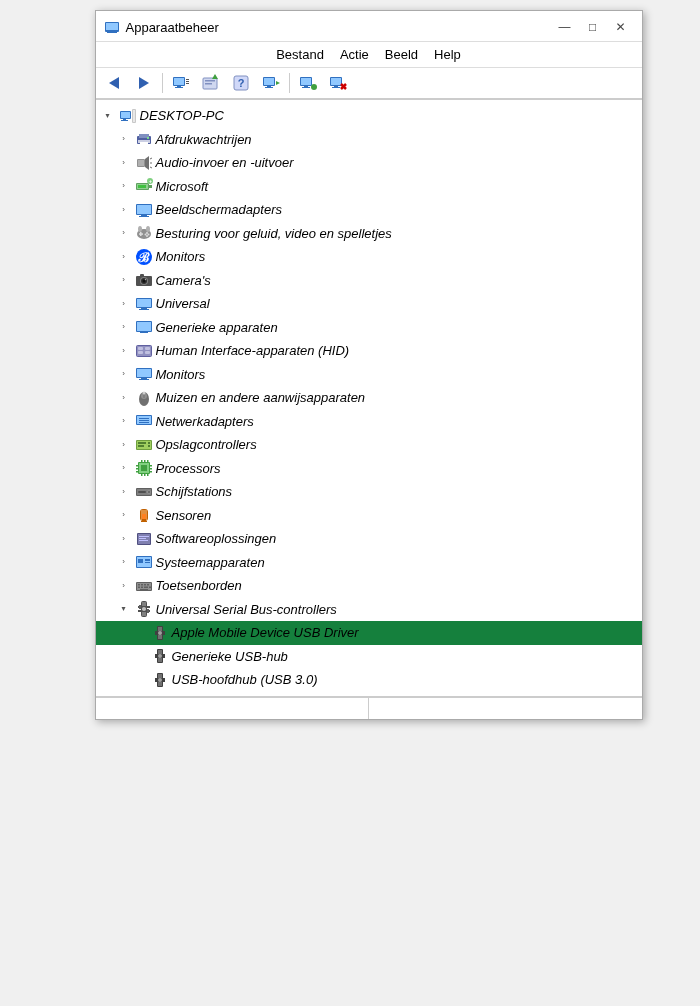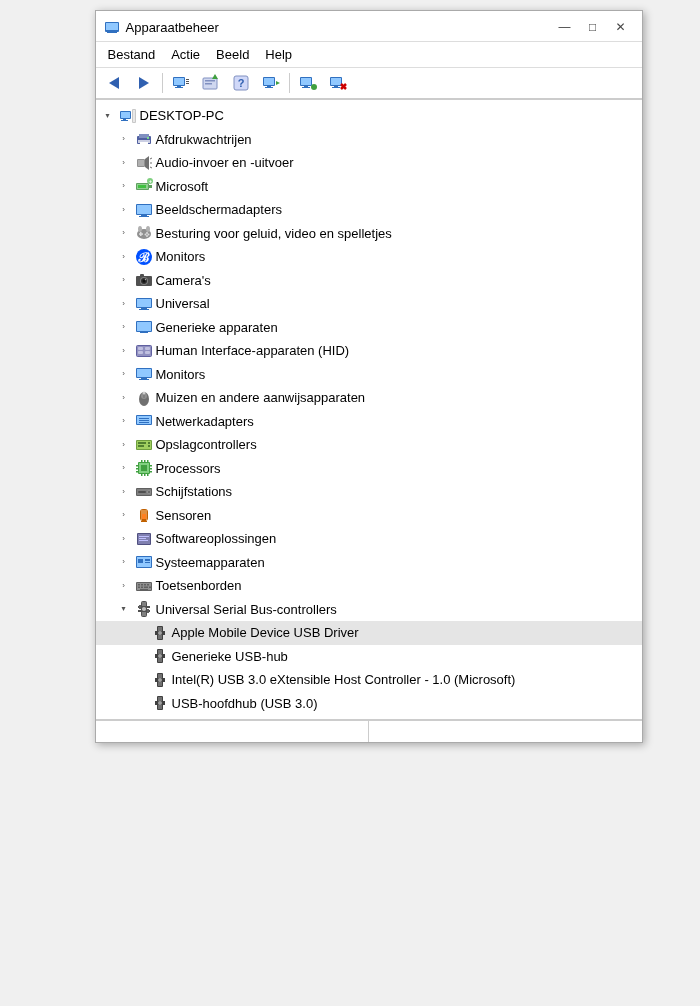--- a/index.html
+++ b/index.html
@@ -60,20 +60,21 @@
       background: transparent;
       border: none;
     }
 
     
     .menu-bar {
       display: flex;
       padding: 2px 4px;
       border-bottom: 1px solid #ddd;
       background: #fff;
+      justify-content: center;
     }
     .menu-item {
       padding: 3px 8px;
       cursor: pointer;
       font-size: 13px;
       color: #000;
     }
 
     
     .toolbar {
@@ -135,20 +136,21 @@
       height: 18px;
       margin: 0 3px;
       display: flex;
       align-items: center;
       justify-content: center;
       font-size: 14px;
       flex-shrink: 0;
     }
     .tree-label {
       font-size: 13px;
+      font-style: italic;
     }
 
     
     .indent-0 { padding-left: 4px; }
     .indent-1 { padding-left: 20px; }
     .indent-2 { padding-left: 36px; }
 
     
     .status-bar {
       height: 22px;
@@ -596,21 +598,21 @@
           <rect x="3" y="6" width="12" height="2" fill="#505050"></rect>
           <rect x="3" y="10" width="12" height="2" fill="#505050"></rect>
           <circle cx="9" cy="9" r="2" fill="#c0c0c0"></circle>
           <rect x="4" y="5" width="2" height="4" fill="#606060"></rect>
           <rect x="12" y="9" width="2" height="4" fill="#606060"></rect>
         </svg>
       </span>
       <span class="tree-label">Universal Serial Bus-controllers</span>
     </div>
 
-    <div class="tree-item indent-2" style="background:#e5e5e5;">
+    <div class="tree-item indent-2" style="background:#15803d;">
       <span class="tree-toggle" style="visibility:hidden;">›</span>
       <span class="tree-icon">
         <svg width="18" height="18" viewBox="0 0 18 18">
           <rect x="6" y="2" width="6" height="14" fill="#404040" rx="1"></rect>
           <rect x="7" y="3" width="4" height="12" fill="#707070"></rect>
           <rect x="4" y="7" width="10" height="4" fill="#404040"></rect>
           <circle cx="9" cy="9" r="2" fill="#a0a0a0"></circle>
         </svg>
       </span>
       <span class="tree-label">Apple Mobile Device USB Driver</span>
@@ -622,32 +624,20 @@
         <svg width="18" height="18" viewBox="0 0 18 18">
           <rect x="6" y="2" width="6" height="14" fill="#404040" rx="1"></rect>
           <rect x="7" y="3" width="4" height="12" fill="#707070"></rect>
           <rect x="4" y="7" width="10" height="4" fill="#404040"></rect>
           <circle cx="9" cy="9" r="2" fill="#a0a0a0"></circle>
         </svg>
       </span>
       <span class="tree-label">Generieke USB-hub</span>
     </div>
 
-    <div class="tree-item indent-2">
-      <span class="tree-toggle" style="visibility:hidden;">›</span>
-      <span class="tree-icon">
-        <svg width="18" height="18" viewBox="0 0 18 18">
-          <rect x="6" y="2" width="6" height="14" fill="#404040" rx="1"></rect>
-          <rect x="7" y="3" width="4" height="12" fill="#707070"></rect>
-          <rect x="4" y="7" width="10" height="4" fill="#404040"></rect>
-          <circle cx="9" cy="9" r="2" fill="#a0a0a0"></circle>
-        </svg>
-      </span>
-      <span class="tree-label">Intel(R) USB 3.0 eXtensible Host Controller - 1.0 (Microsoft)</span>
-    </div>
 
     <div class="tree-item indent-2">
       <span class="tree-toggle" style="visibility:hidden;">›</span>
       <span class="tree-icon">
         <svg width="18" height="18" viewBox="0 0 18 18">
           <rect x="6" y="2" width="6" height="14" fill="#404040" rx="1"></rect>
           <rect x="7" y="3" width="4" height="12" fill="#707070"></rect>
           <rect x="4" y="7" width="10" height="4" fill="#404040"></rect>
           <circle cx="9" cy="9" r="2" fill="#a0a0a0"></circle>
         </svg>

